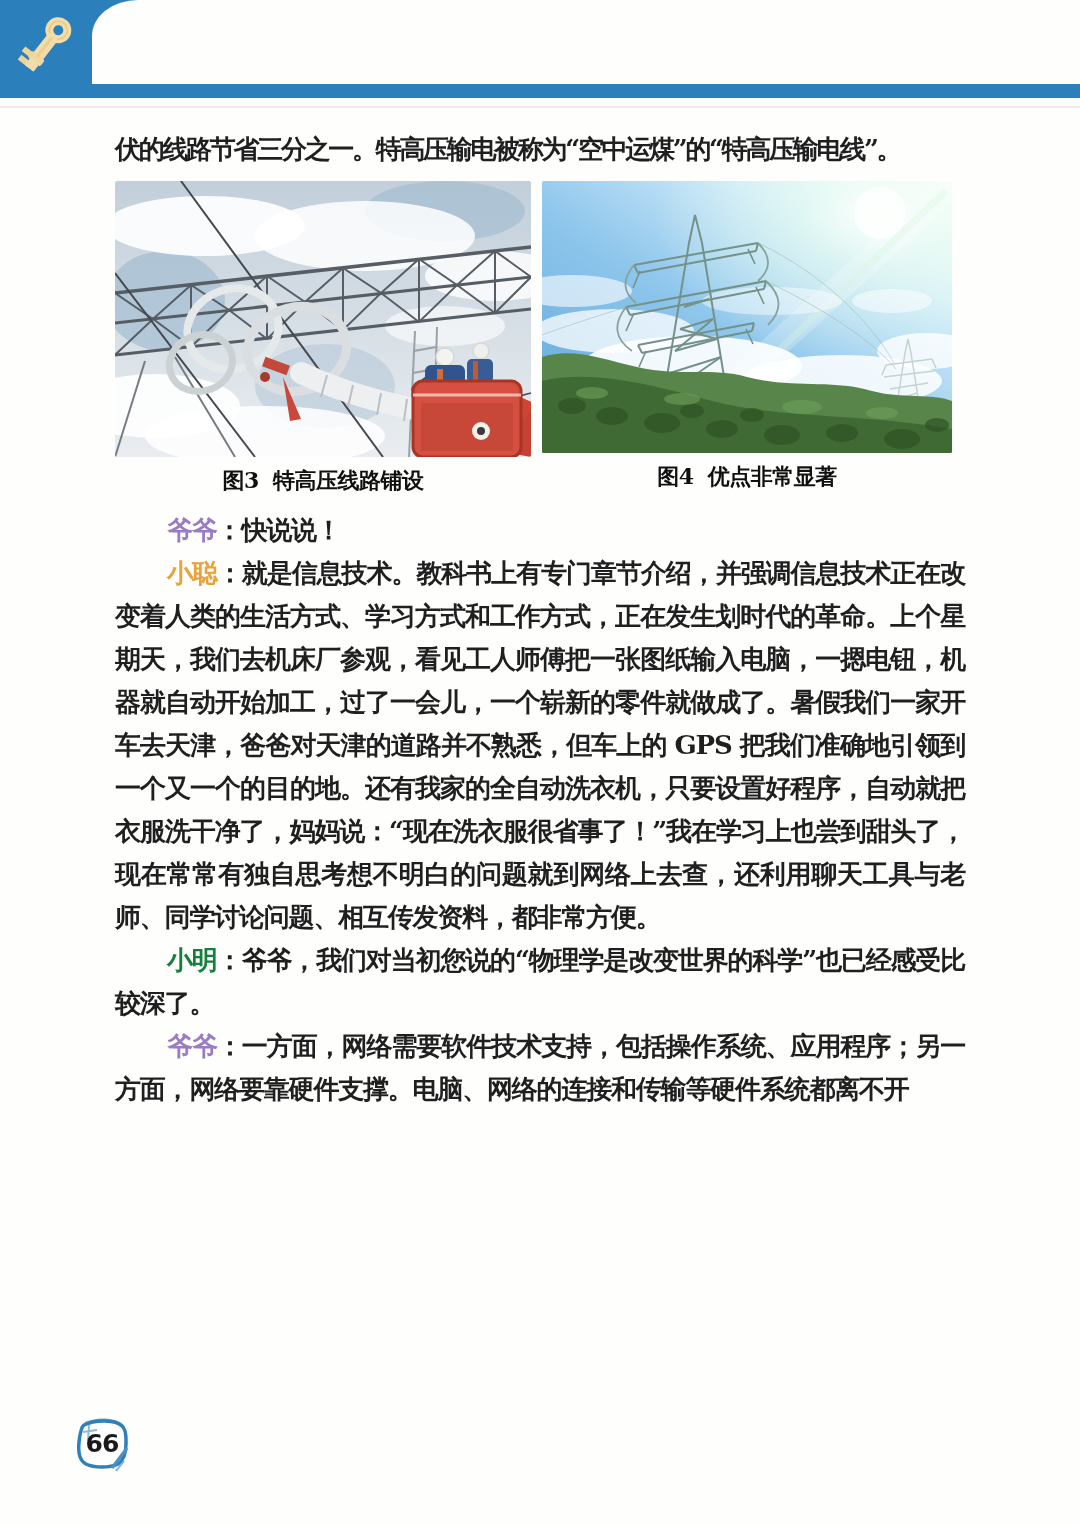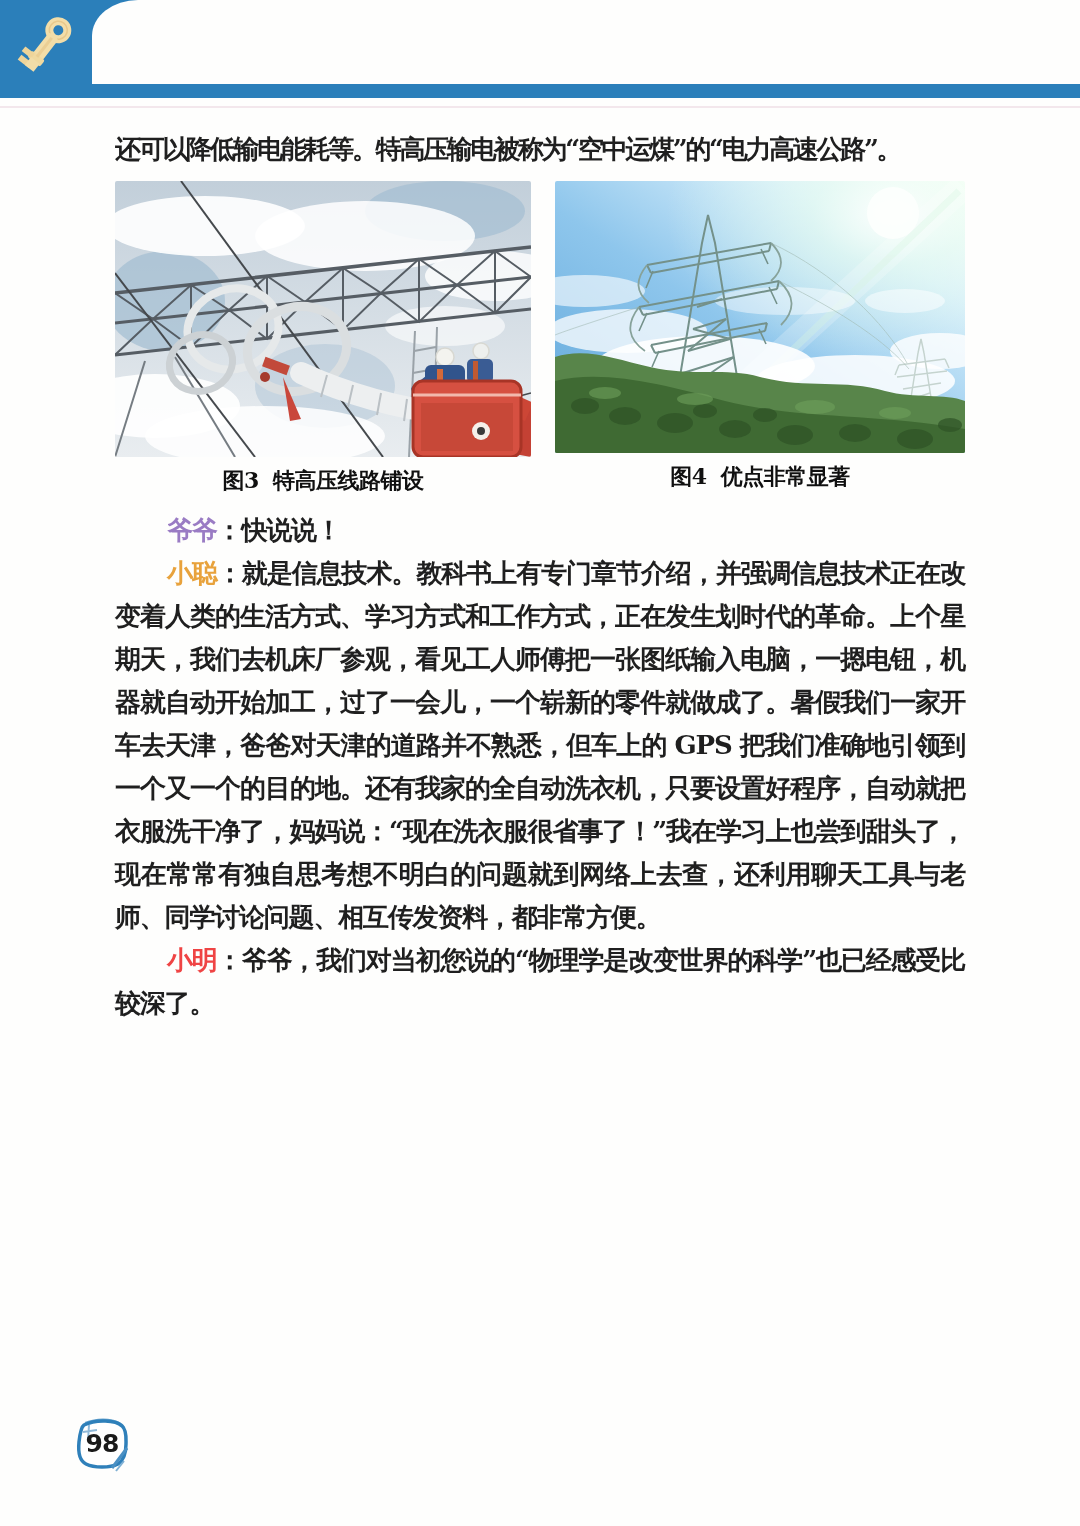--- a/index.html
+++ b/index.html
@@ -12,21 +12,21 @@
   .key-icon{position:absolute;left:10px;top:12px;}
   .header-rule{position:absolute;top:106px;left:0;width:100%;height:2px;background:#f3e7ec;}
   
   .content{position:absolute;left:115px;top:128px;width:850px;color:#1f1f1f;
            font-size:26px;line-height:43px;text-align:justify;letter-spacing:-1.2px;font-weight:600;}
   .para{margin:0;text-indent:2em;}
   .para.no-indent{text-indent:0;}
   .para.tight{letter-spacing:-2.3px;}
   .speaker{font-weight:700;}
   
-  .figures{display:flex;gap:24px;margin:10px 0 16px 0;align-items:flex-start;}
+  .figures{display:flex;gap:11px;margin:10px 0 16px 0;align-items:flex-start;}
   figure{margin:0;}
   .photo{display:block;border-radius:2px;}
   figcaption{text-align:center;font-size:22px;line-height:26px;font-weight:700;
              letter-spacing:-0.5px;margin-top:10px;color:#101010;}
   .cap-label{margin-right:14px;}
   
   .badge{position:absolute;left:70px;top:1416px;width:64px;height:58px;}
   .badge-num{position:absolute;left:0;top:13px;width:100%;text-align:center;font-size:25px;
              font-weight:700;letter-spacing:-1px;color:#1a1a1a;
              font-family:"DejaVu Sans","Liberation Sans",sans-serif;}
@@ -49,21 +49,21 @@
         <rect x="31" y="52" width="11" height="10" fill="#f2dda8"></rect>
         <rect x="34" y="24" width="3" height="24" fill="#e7c88c" opacity="0.7"></rect>
       </g>
     </svg>
   </div>
   <div class="header-rule"></div>
 
   <div class="content">
 
     <div>
-        <p class="para no-indent tight">还可以降低输电能耗等。特高压输电被称为“空中运煤”的“电力高速公路”。</p>
+        <p class="para no-indent tight">伏的线路节省三分之一。特高压输电被称为“空中运煤”的“特高压输电线”。</p>
       </div>
 
     <div class="figures">
 
       <figure>
         <svg class="photo" width="416" height="276" viewBox="0 0 416 276">
           <defs>
             <linearGradient id="sky1" x1="0" y1="0" x2="0" y2="1">
               <stop offset="0" stop-color="#c2cfda"></stop>
                 <stop offset="1" stop-color="#e9edf0"></stop>
@@ -228,29 +228,30 @@
         <figcaption>
           <span class="cap-label">图4</span><span>优点非常显著</span>
         </figcaption>
       </figure>
 
     </div>
 
     <div>
         <p class="para"><span class="speaker" style="color: rgb(154, 124, 196);">爷爷</span>：快说说！</p>
         <p class="para"><span class="speaker" style="color: rgb(232, 162, 60);">小聪</span>：就是信息技术。教科书上有专门章节介绍，并强调信息技术正在改变着人类的生活方式、学习方式和工作方式，正在发生划时代的革命。上个星期天，我们去机床厂参观，看见工人师傅把一张图纸输入电脑，一摁电钮，机器就自动开始加工，过了一会儿，一个崭新的零件就做成了。暑假我们一家开车去天津，爸爸对天津的道路并不熟悉，但车上的 GPS 把我们准确地引领到一个又一个的目的地。还有我家的全自动洗衣机，只要设置好程序，自动就把衣服洗干净了，妈妈说：“现在洗衣服很省事了！”我在学习上也尝到甜头了，现在常常有独自思考想不明白的问题就到网络上去查，还利用聊天工具与老师、同学讨论问题、相互传发资料，都非常方便。</p>
-        <p class="para"><span class="speaker" style="color: #ef4444;">小明</span>：爷爷，我们对当初您说的“物理学是改变世界的科学”也已经感受比较深了。</p>
+        <p class="para"><span class="speaker" style="color: #15803d;">小明</span>：爷爷，我们对当初您说的“物理学是改变世界的科学”也已经感受比较深了。</p>
+        <p class="para"><span class="speaker" style="color: rgb(154, 124, 196);">爷爷</span>：一方面，网络需要软件技术支持，包括操作系统、应用程序；另一方面，网络要靠硬件支撑。电脑、网络的连接和传输等硬件系统都离不开</p>
       </div>
 
   </div>
 
   <div class="badge">
     <svg width="64" height="58" viewBox="0 0 64 58">
       <path d="M14 9 C26 3 46 4 52 10 C57 14 56 23 56 28 C56 36 54 44 48 48 C40 52 24 52 16 48 C10 45 8 36 9 26 C10 17 11 11 14 9 Z" fill="#ffffff" stroke="#2f80ba" stroke-width="3.5"></path>
       <path d="M15 7 C30 1 48 3 54 11" fill="none" stroke="#2f80ba" stroke-width="2" opacity="0.7"></path>
       <path d="M19 9 L18 25 M13 16 L27 14" stroke="#8fb8d8" stroke-width="2" fill="none"></path>
       <path d="M42 52 L57 32" stroke="#4a90c4" stroke-width="3" fill="none"></path>
       <path d="M46 55 L54 45" stroke="#7fb0d4" stroke-width="2" fill="none"></path>
     </svg>
-    <span class="badge-num">98</span>
+    <span class="badge-num">66</span>
   </div>
 
 </div>
 
 </body></html>

